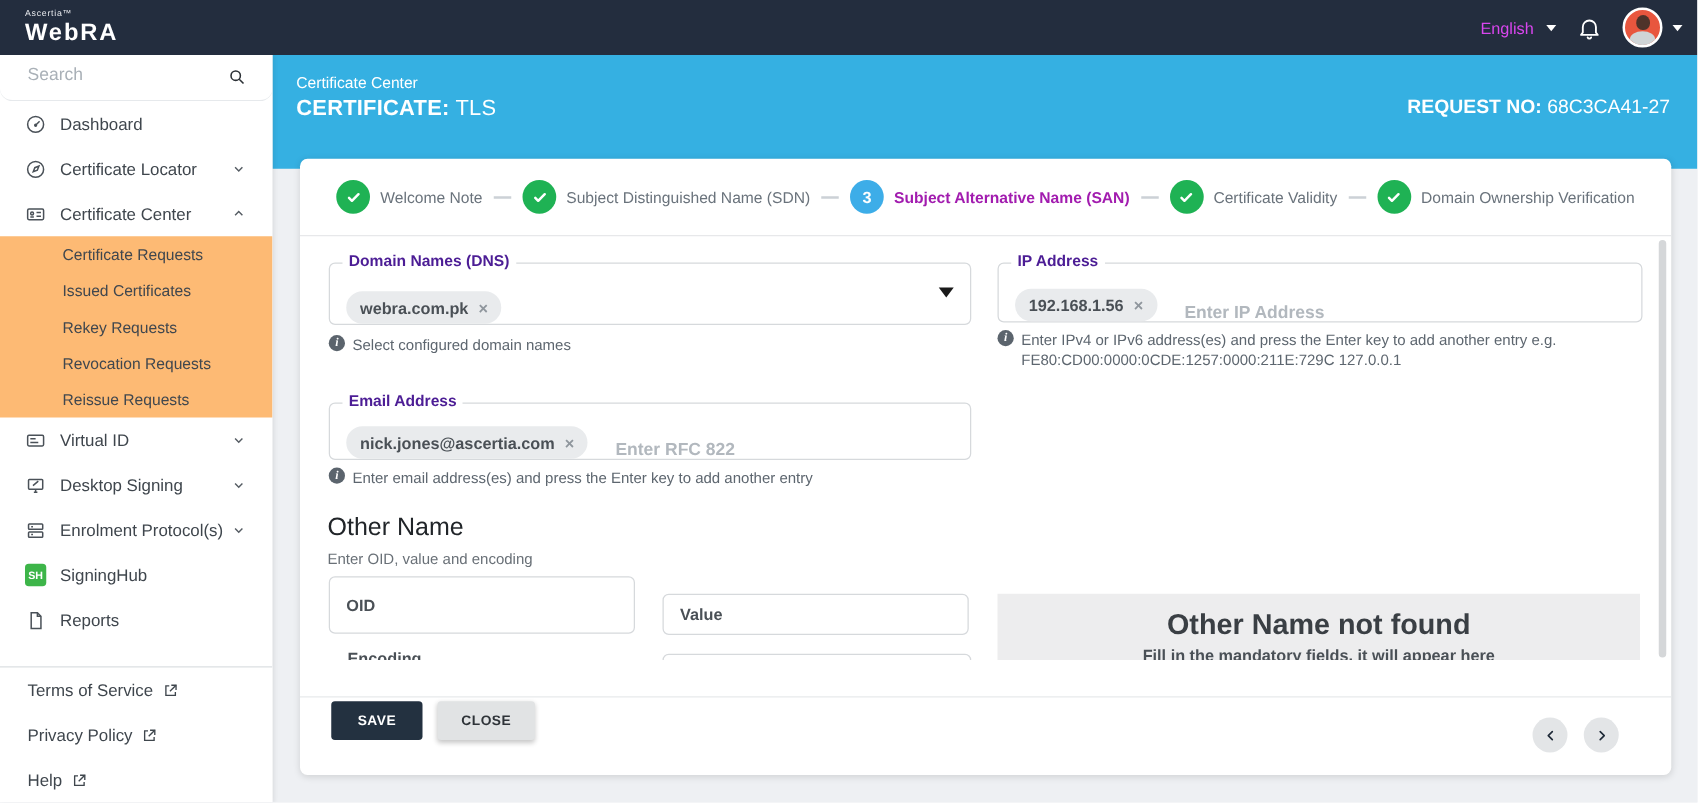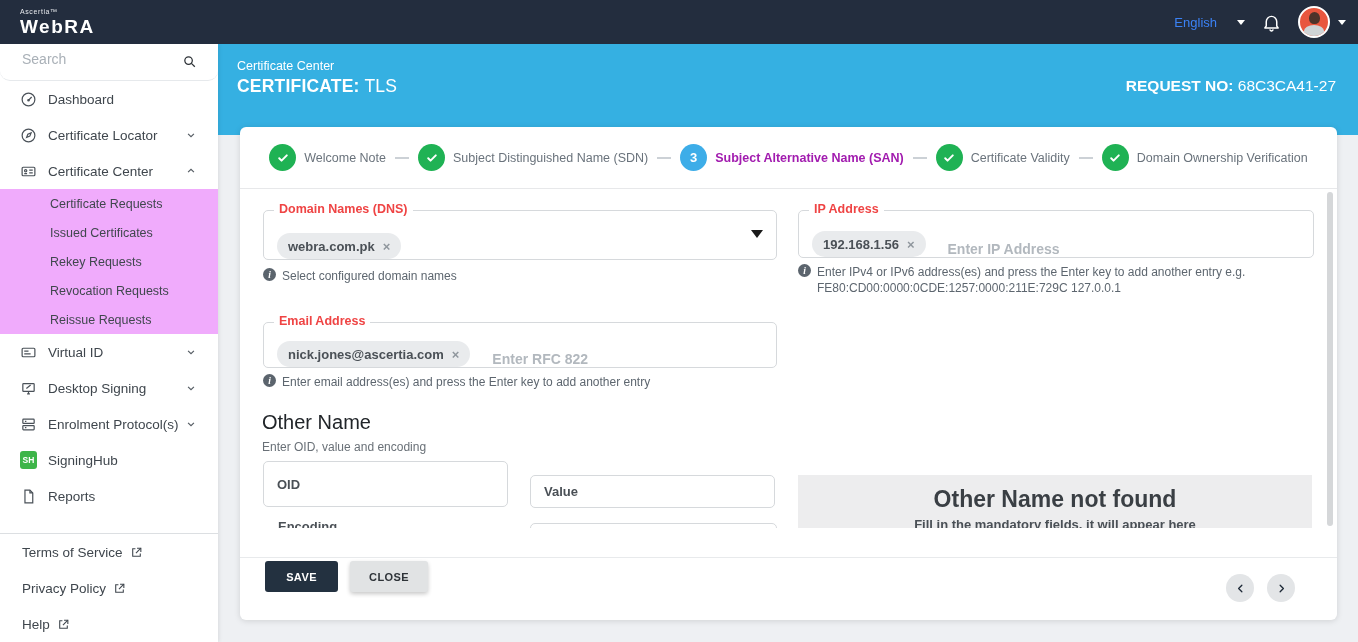--- a/index.html
+++ b/index.html
@@ -5,38 +5,38 @@
   html,body{margin:0;padding:0;}
   body{font-family:"Liberation Sans", sans-serif; background:#eef0f3;}
   .screen{position:relative;width:1358px;height:642px;overflow:hidden;background:#eef0f3;}
 
   
   .topbar{position:absolute;left:0;top:0;width:1358px;height:44px;background:#232d3e;z-index:40;display:flex;align-items:center;}
   .brand{margin-left:20px;color:#fff;line-height:1;}
   .brand-small{display:block;font-size:7px;letter-spacing:.6px;margin-bottom:2px;color:#e8eaee;}
   .brand-main{font-size:19px;font-weight:600;letter-spacing:1.5px;}
   .topbar-right{position:absolute;right:12px;top:0;height:44px;display:flex;align-items:center;gap:16px;}
-  .lang{display:flex;align-items:center;color:#3b82f6;font-size:13px;gap:20px;cursor:pointer;}
+  .lang{display:flex;align-items:center;color:#d946ef;font-size:13px;gap:10px;cursor:pointer;}
   .caret-down-w{width:0;height:0;border-left:4px solid transparent;border-right:4px solid transparent;border-top:5px solid #fff;}
   .bell{display:flex;align-items:center;cursor:pointer;}
   .avatar-wrap{display:flex;align-items:center;gap:8px;cursor:pointer;}
   .avatar{position:relative;width:28px;height:28px;border-radius:50%;background:#e8563e;border:2px solid #fff;overflow:hidden;}
   .avatar::before{content:"";position:absolute;left:8.5px;top:4px;width:11px;height:12px;border-radius:50% 50% 45% 45%;background:#4e332a;}
   .avatar::after{content:"";position:absolute;left:4px;top:17px;width:20px;height:12px;border-radius:50% 50% 0 0;background:#cfd4d6;}
 
   
   .sidebar{position:absolute;left:0;top:44px;width:218px;height:598px;background:#fff;box-shadow:1px 0 4px rgba(0,0,0,.09);z-index:30;overflow:hidden;}
   .search-row{position:relative;height:36px;border-bottom:1px solid #e6e9ec;border-radius:10px;}
   .search-input{position:absolute;left:20px;top:6px;width:150px;border:none;outline:none;font-size:14px;color:#3f464d;font-family:"Liberation Sans",sans-serif;background:transparent;}
   .search-input::placeholder{color:#a9b0b7;}
   .search-ic{position:absolute;right:21px;top:10px;}
   .nav-row{display:flex;align-items:center;height:36px;padding:0 20px;color:#3f464d;font-size:13.5px;cursor:pointer;white-space:nowrap;}
   .nav-ic{width:17px;height:17px;margin-right:11px;display:flex;align-items:center;justify-content:center;flex:0 0 17px;color:#4a5158;}
   .nav-chev{margin-left:auto;display:flex;}
-  .submenu{background:#f0abfc;}
+  .submenu{background:#fdba74;}
   .submenu-row{height:29px;display:flex;align-items:center;padding-left:50px;font-size:12.5px;color:#40474e;cursor:pointer;}
   .sh-badge{width:18px;height:18px;border-radius:3px;background:#3db549;color:#fff;font-size:8.5px;font-weight:700;display:flex;align-items:center;justify-content:center;}
   .side-footer{position:absolute;left:0;bottom:0;width:218px;background:#fff;border-top:1px solid #dcdfe2;}
   .side-link{height:36px;display:flex;align-items:center;padding:0 22px;font-size:13.5px;color:#3f464d;cursor:pointer;gap:7px;}
 
   
   .page-header{position:absolute;left:218px;top:44px;width:1140px;height:91px;background:#35b0e2;color:#fff;}
   .ph-section{position:absolute;left:19px;top:15px;font-size:12.5px;}
   .ph-title{position:absolute;left:19px;top:32px;font-size:17.5px;letter-spacing:.2px;}
   .ph-title b{font-weight:700;}
@@ -52,21 +52,21 @@
   .step-circle{width:27px;height:27px;border-radius:50%;display:flex;align-items:center;justify-content:center;margin-right:8px;flex:0 0 27px;}
   .step-circle.done{background:#1fb254;}
   .step-circle.active{background:#3dade8;color:#fff;font-size:13px;font-weight:700;}
   .step-label{font-size:12.5px;color:#6a737c;}
   .step.active .step-label{color:#a21caf;font-weight:700;}
   .connector{width:14px;height:2px;background:#ccd1d6;margin:0 9px;flex:0 0 14px;}
 
   
   .form-area{position:absolute;left:0;top:61px;width:1097px;height:340px;overflow:hidden;}
   .field{position:absolute;border:1px solid #d6d9dc;border-radius:5px;background:#fff;}
-  .field-label{position:absolute;top:-9px;left:10px;background:#fff;padding:0 5px;font-size:12.5px;font-weight:700;color:#ef4444;white-space:nowrap;}
+  .field-label{position:absolute;top:-9px;left:10px;background:#fff;padding:0 5px;font-size:12.5px;font-weight:700;color:#4c1d95;white-space:nowrap;}
   .chips{display:flex;align-items:flex-end;height:100%;padding:0 13px;font-weight:bold;}
   .chip{display:inline-flex;align-items:center;background:#e9ebed;border-radius:15px;height:26px;padding:0 11px;font-size:13px;color:#4a5056;white-space:nowrap;}
   .chip-x{margin-left:8px;color:#8f969d;font-size:13px;cursor:pointer;}
   .ph-text{color:#b2b8be;font-size:14px;margin-left:22px;white-space:nowrap;}
   .dd-arrow{position:absolute;right:13px;top:50%;margin-top:-5px;width:0;height:0;border-left:6px solid transparent;border-right:6px solid transparent;border-top:8px solid #1a1a1a;cursor:pointer;}
   .helper{position:absolute;display:flex;align-items:flex-start;font-size:12px;color:#5d666f;line-height:16px;}
   .info-dot{width:13px;height:13px;border-radius:50%;background:#5b646d;color:#fff;font-size:9.5px;font-style:italic;font-weight:700;display:inline-flex;align-items:center;justify-content:center;margin-right:6px;flex:0 0 13px;font-family:"Liberation Serif",serif;}
   .section-title{position:absolute;font-size:20px;color:#212529;}
   .section-sub{position:absolute;font-size:12px;color:#697077;}
   .small-input{position:absolute;border:1px solid #d6d9dc;border-radius:5px;background:#fff;font-family:"Liberation Sans",sans-serif;padding:0 13px;font-size:13px;color:#3b4249;outline:none;box-sizing:border-box;}

